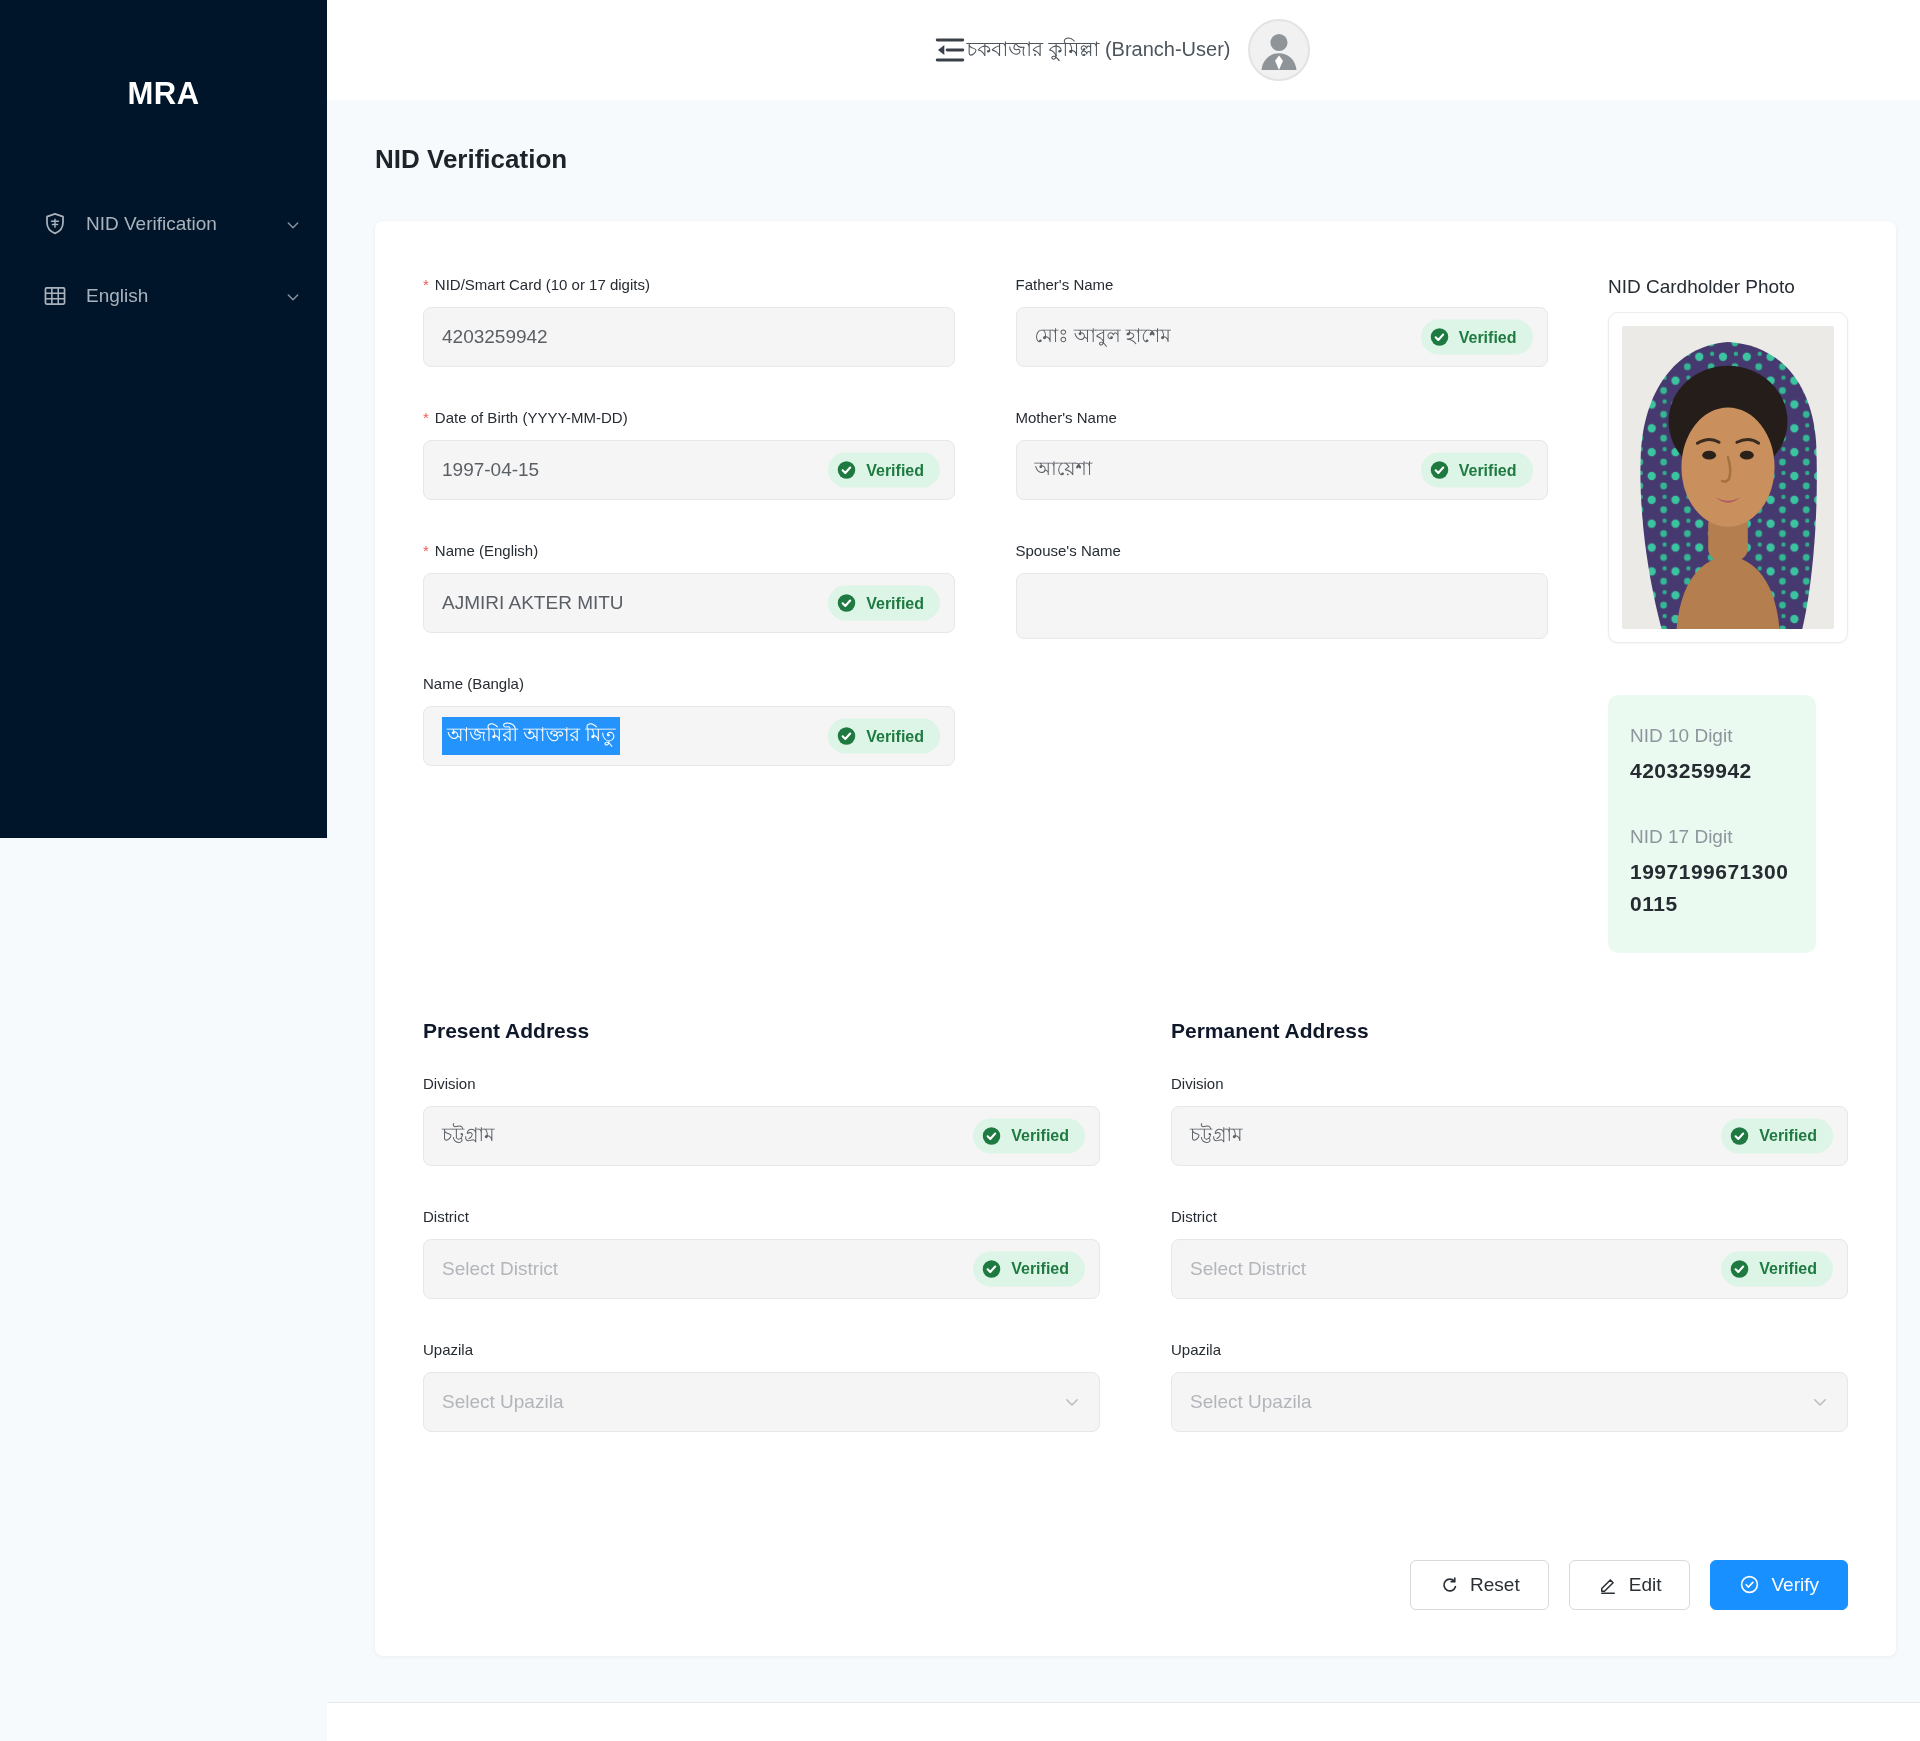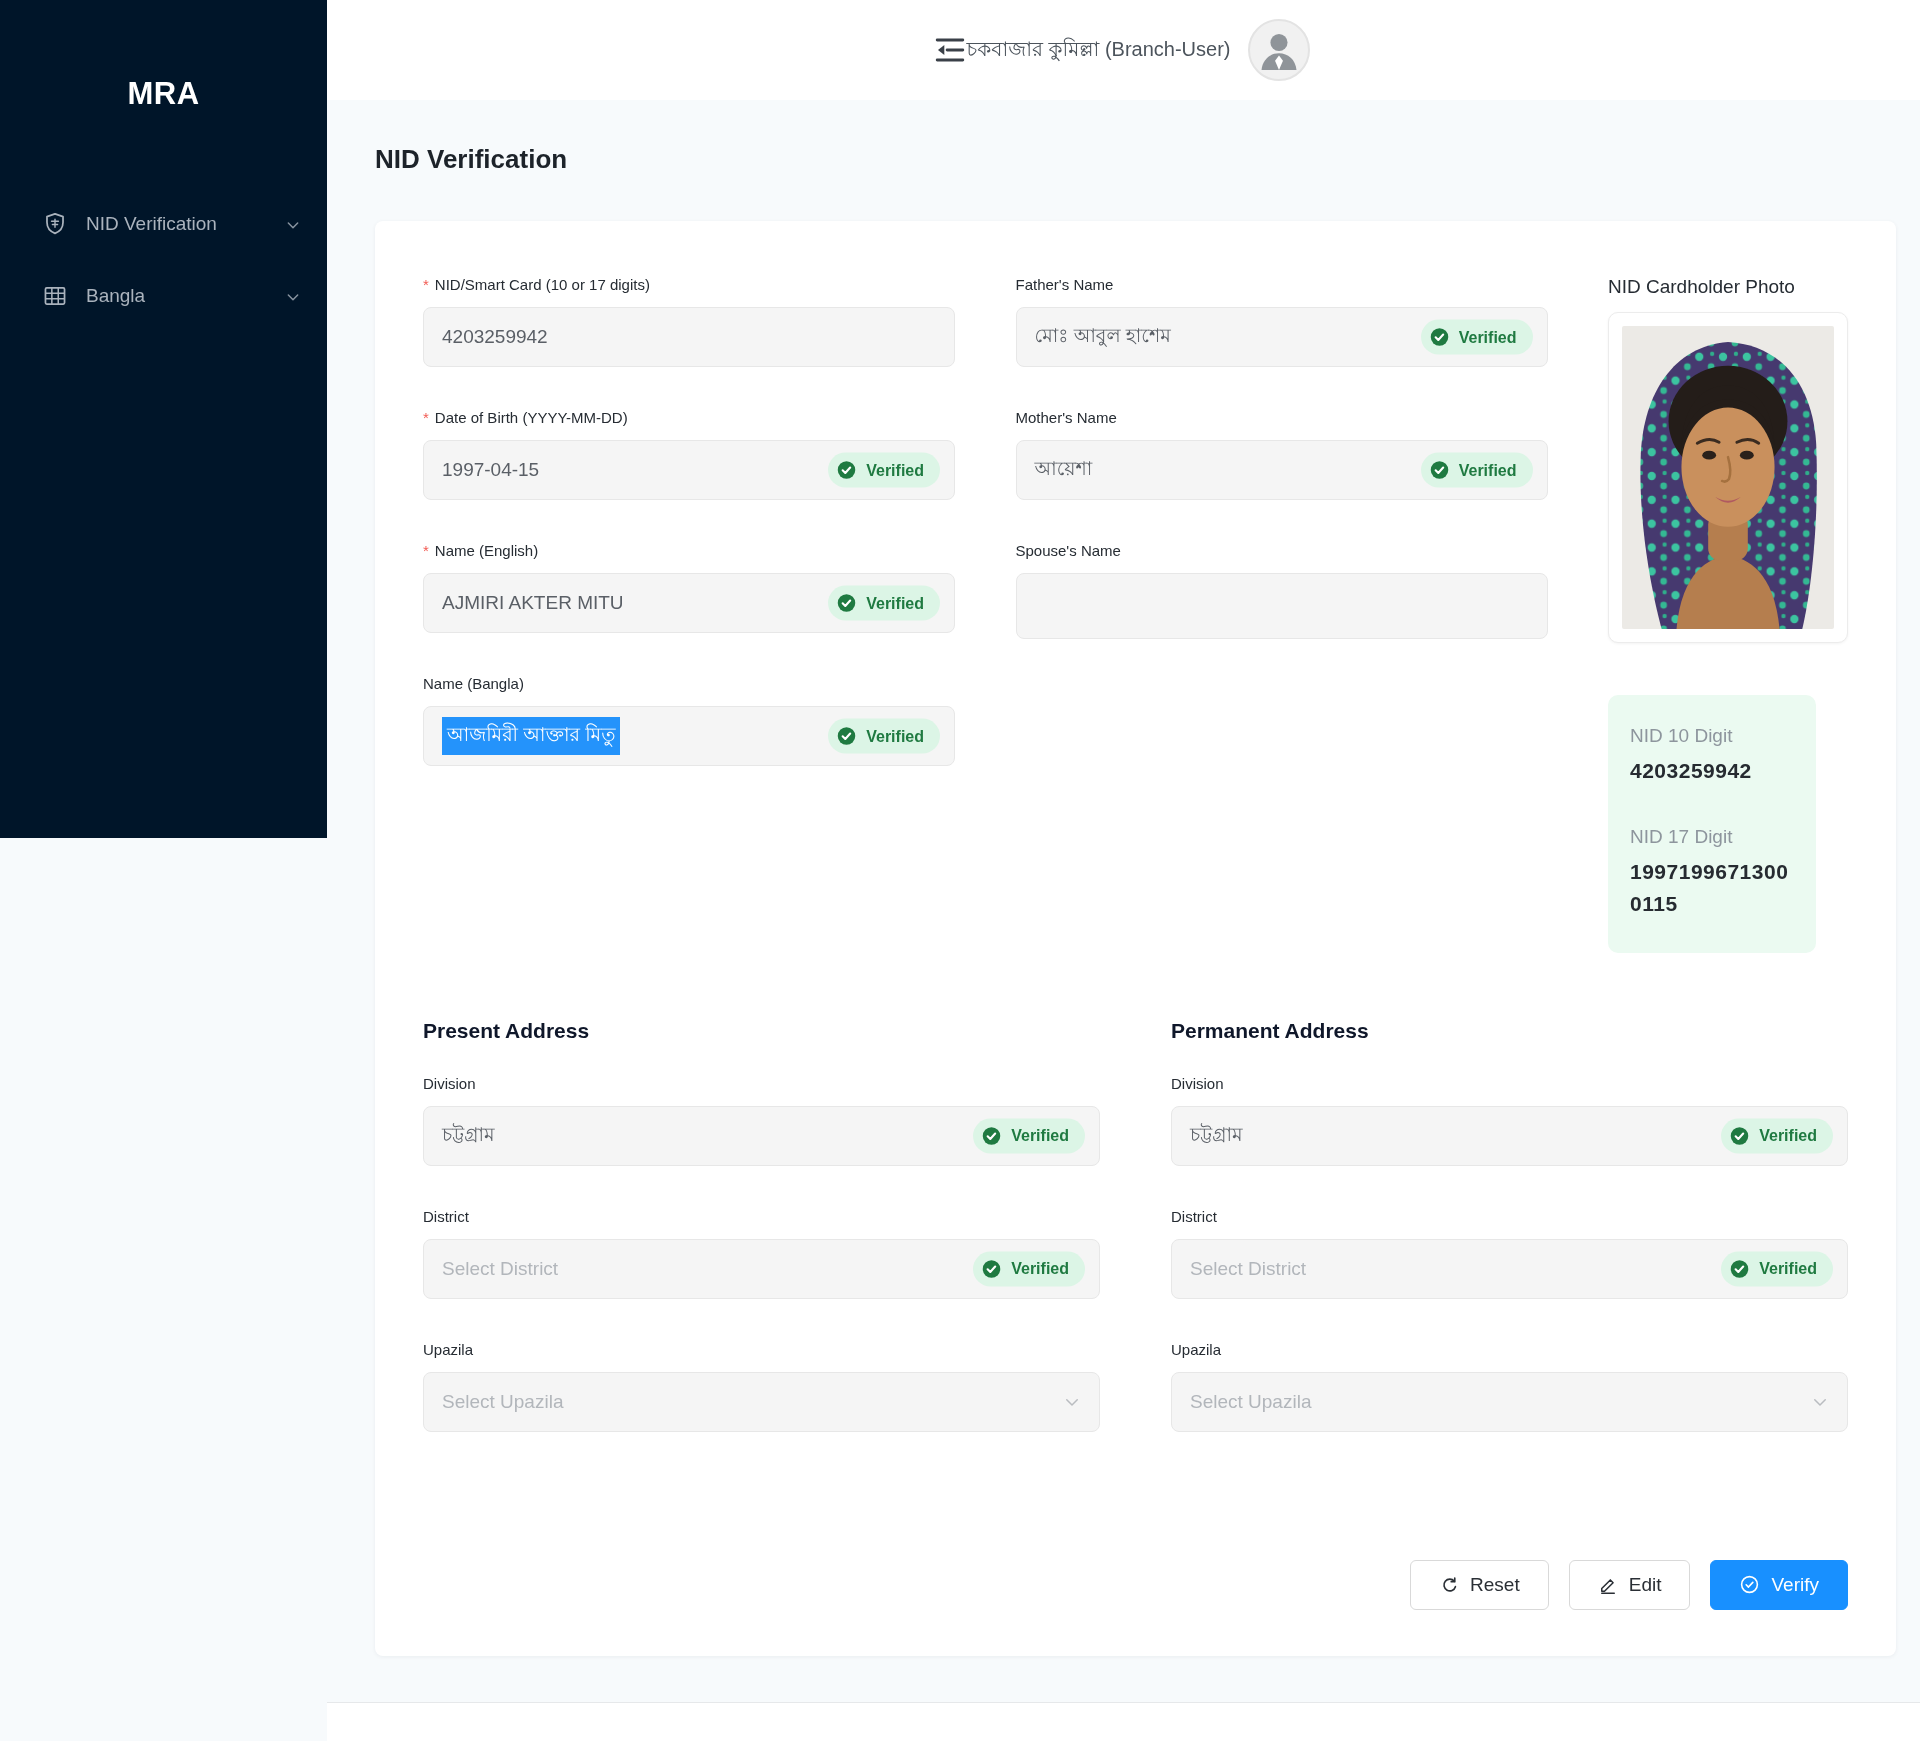--- a/index.html
+++ b/index.html
@@ -108,21 +108,21 @@
           </span>
         </div>
 
         <div class="menu-item">
           <span class="mi-icon">
             <svg viewBox="0 0 24 24" width="26" height="26">
               <rect x="3.2" y="4.5" width="17.6" height="15" rx="1.2" fill="none" stroke="#aab3bd" stroke-width="1.6"></rect>
               <path d="M3.2 9.5h17.6M3.2 14.5h17.6M9.1 4.5v15M15 4.5v15" fill="none" stroke="#aab3bd" stroke-width="1.4"></path>
             </svg>
           </span>
-          <span class="mi-label">Bangla</span>
+          <span class="mi-label">English</span>
           <span class="mi-chev">
             <svg viewBox="0 0 24 24" width="16" height="16">
                 <path d="M5 9l7 7 7-7" fill="none" stroke="#aab3bd" stroke-width="2.2" stroke-linecap="round" stroke-linejoin="round"></path>
               </svg>
           </span>
         </div>
 
       </div>
     </div>
   </div>

